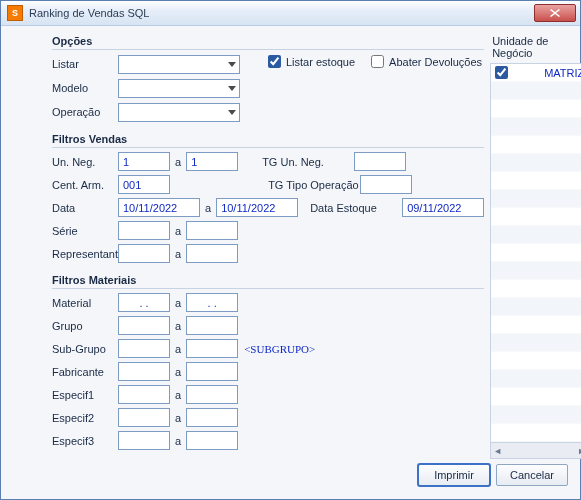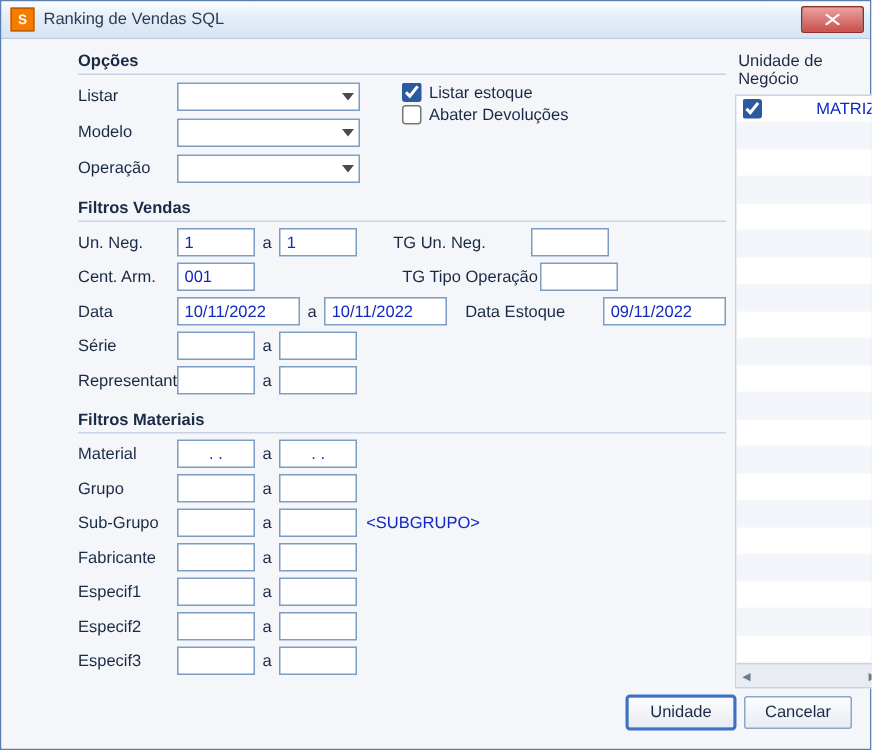--- a/index.html
+++ b/index.html
@@ -11,34 +11,34 @@
 .titlebar .close { width: 42px; height: 18px; background: linear-gradient(#e9a3a1, #c9504c); border: 1px solid #8d2f2c; border-radius: 2px; color: #fff; display: flex; align-items: center; justify-content: center; font-weight: bold; font-size: 11px; cursor: pointer; }
 .content { flex: 1; background: #f4f6fa; padding: 6px 8px 8px 8px; position: relative; display: flex; flex-direction: column; }
 .main-row { flex: 1; display: flex; gap: 6px; min-height: 0; }
 .left-col { flex: 1; display: flex; flex-direction: column; gap: 4px; margin-left: 43px; }
 .group-title { font-weight: bold; color: #1a2a44; padding: 3px 0 2px 0; border-bottom: 1px solid #c7d3e3; margin-bottom: 4px; }
 .row { display: flex; align-items: center; margin-bottom: 4px; min-height: 20px; }
 .label { width: 66px; color: #1a2a44; }
 .sel { width: 122px; height: 19px; border: 1px solid #7c9cc3; background: #fff; appearance: none; padding: 0 4px; }
 .sel-wrap { position: relative; width: 122px; }
 .sel-wrap::after { content: ""; position: absolute; right: 4px; top: 7px; width: 0; height: 0; border-left: 4px solid transparent; border-right: 4px solid transparent; border-top: 5px solid #4a4a4a; pointer-events: none; }
-.chk-col { margin-left: 28px; display: flex; flex-direction: column; gap: 2px; padding-top: 1px; }
+.chk-col { margin-left: 28px; display: flex; flex-direction: row; gap: 16px; padding-top: 1px; }
 .chk-row { display: flex; align-items: center; gap: 5px; color: #1a2a44; }
 .chk-row input { width: 13px; height: 13px; accent-color: #2c5aa0; }
 .txt { height: 19px; border: 1px solid #7c9cc3; background: #fff; padding: 0 4px; color: #1029c2; text-align: left; }
 .txt.w40 { width: 52px; }
 .txt.w58 { width: 82px; }
 .txt.wplain { color: #000; }
 .sep { margin: 0 5px; color: #1a2a44; }
 .vendas-row { display: flex; align-items: center; margin-bottom: 4px; }
 .vendas-row .label { width: 66px; }
 .vendas-row .right-lbl { width: 92px; color: #1a2a44; }
 .rcol { margin-left: 24px; display: flex; align-items: center; }
 .linkish { color: #1029c2; margin-left: 6px; }
-.subgrp { color: #1029c2; margin-left: 6px; }
+.subgrp { color: #1029c2; margin-left: 6px; font-family: Liberation Serif, serif; }
 .right-panel { width: 140px; display: flex; flex-direction: column; }
 .rp-title { color: #1a2a44; padding: 3px 4px 4px 2px; }
 .rp-list { flex: 1; border: 1px solid #c7d3e3; background: #fff; overflow: hidden; display: flex; flex-direction: column; }
 .rp-item { display: flex; align-items: center; gap: 5px; padding: 2px 4px; color: #1029c2; }
 .rp-row { height: 18px; border-bottom: 1px solid #f8f8f8; gap: 36px; }
 .rp-row:nth-child(even) { background: #f2f5fa; }
 .rp-row:nth-child(odd) { background: #fff; }
 .rp-scroll-h { height: 16px; background: #e9edf3; border-top: 1px solid #c7d3e3; display: flex; align-items: center; justify-content: space-between; padding: 0 2px; color: #6a7b92; }
 .rp-scroll-h span { font-size: 9px; }
 .footer { height: 32px; display: flex; align-items: center; justify-content: flex-end; gap: 6px; padding-right: 4px; }
@@ -224,17 +224,17 @@
           <div style="flex:1"></div>
           <div class="rp-scroll-h">
             <span>◄</span>
             <span>►</span>
           </div>
         </div>
       </div>
     </div>
 
     <div class="footer">
-      <button class="btn primary">Unidade</button>
+      <button class="btn primary">Imprimir</button>
       <button class="btn">Cancelar</button>
     </div>
   </div>
 </div>
 
 </body></html>

